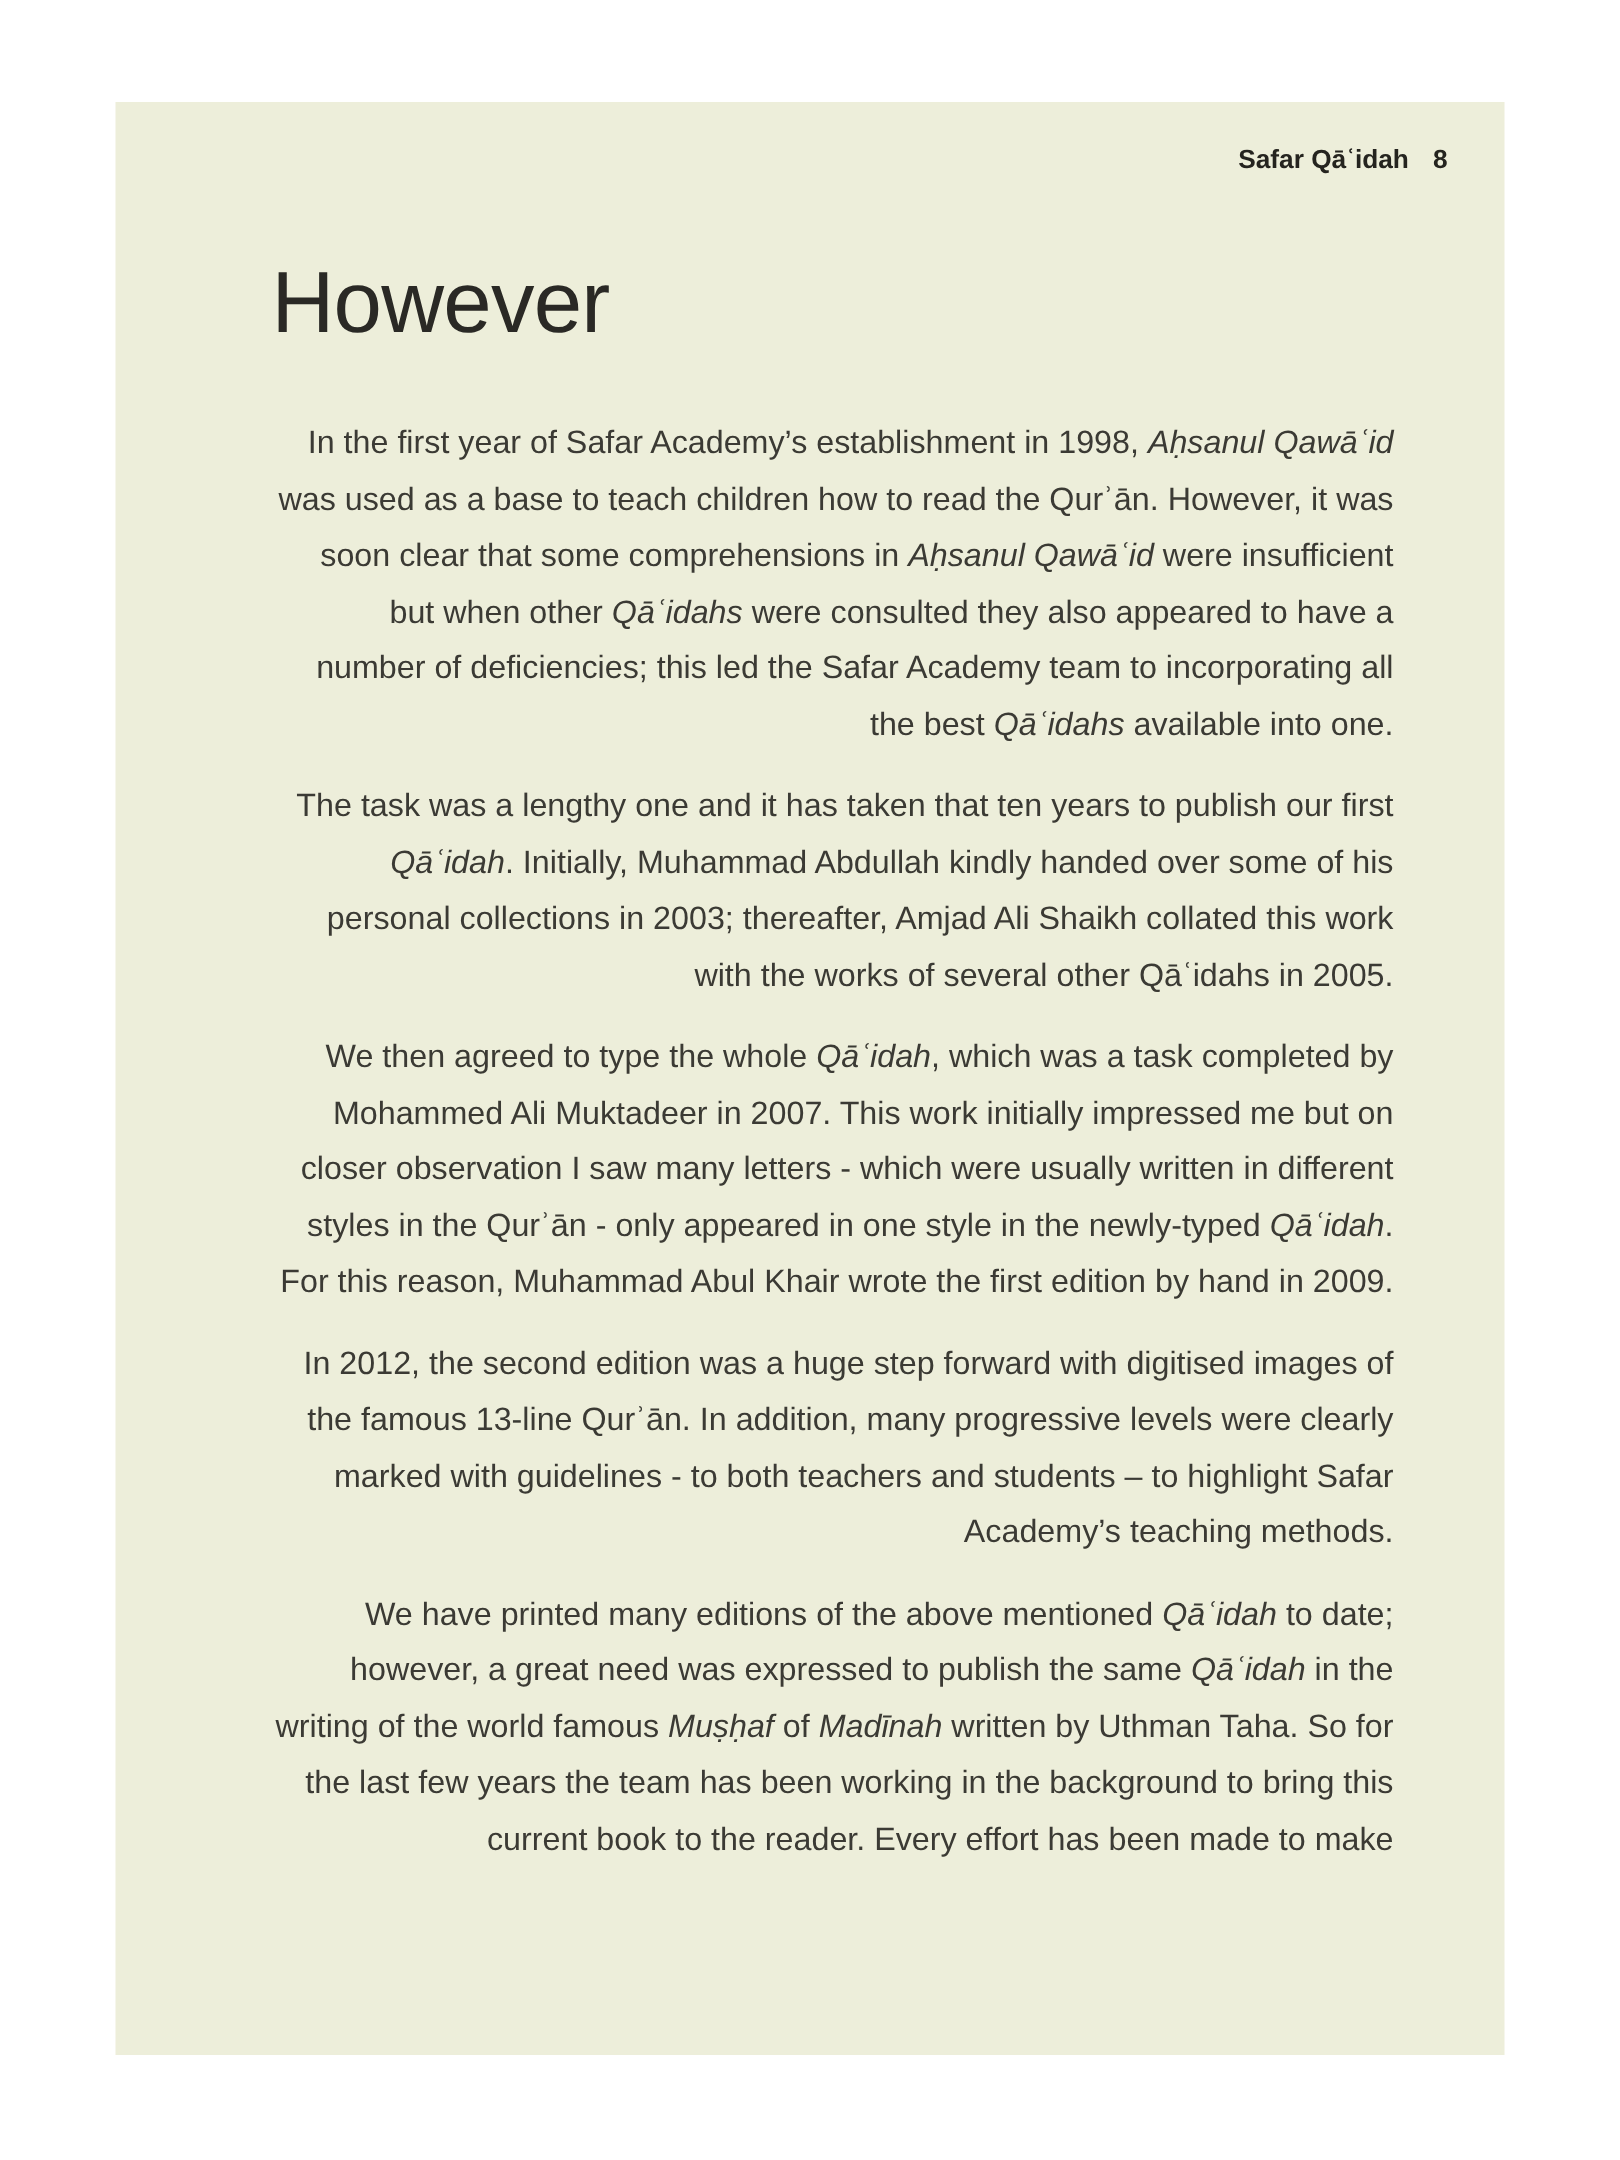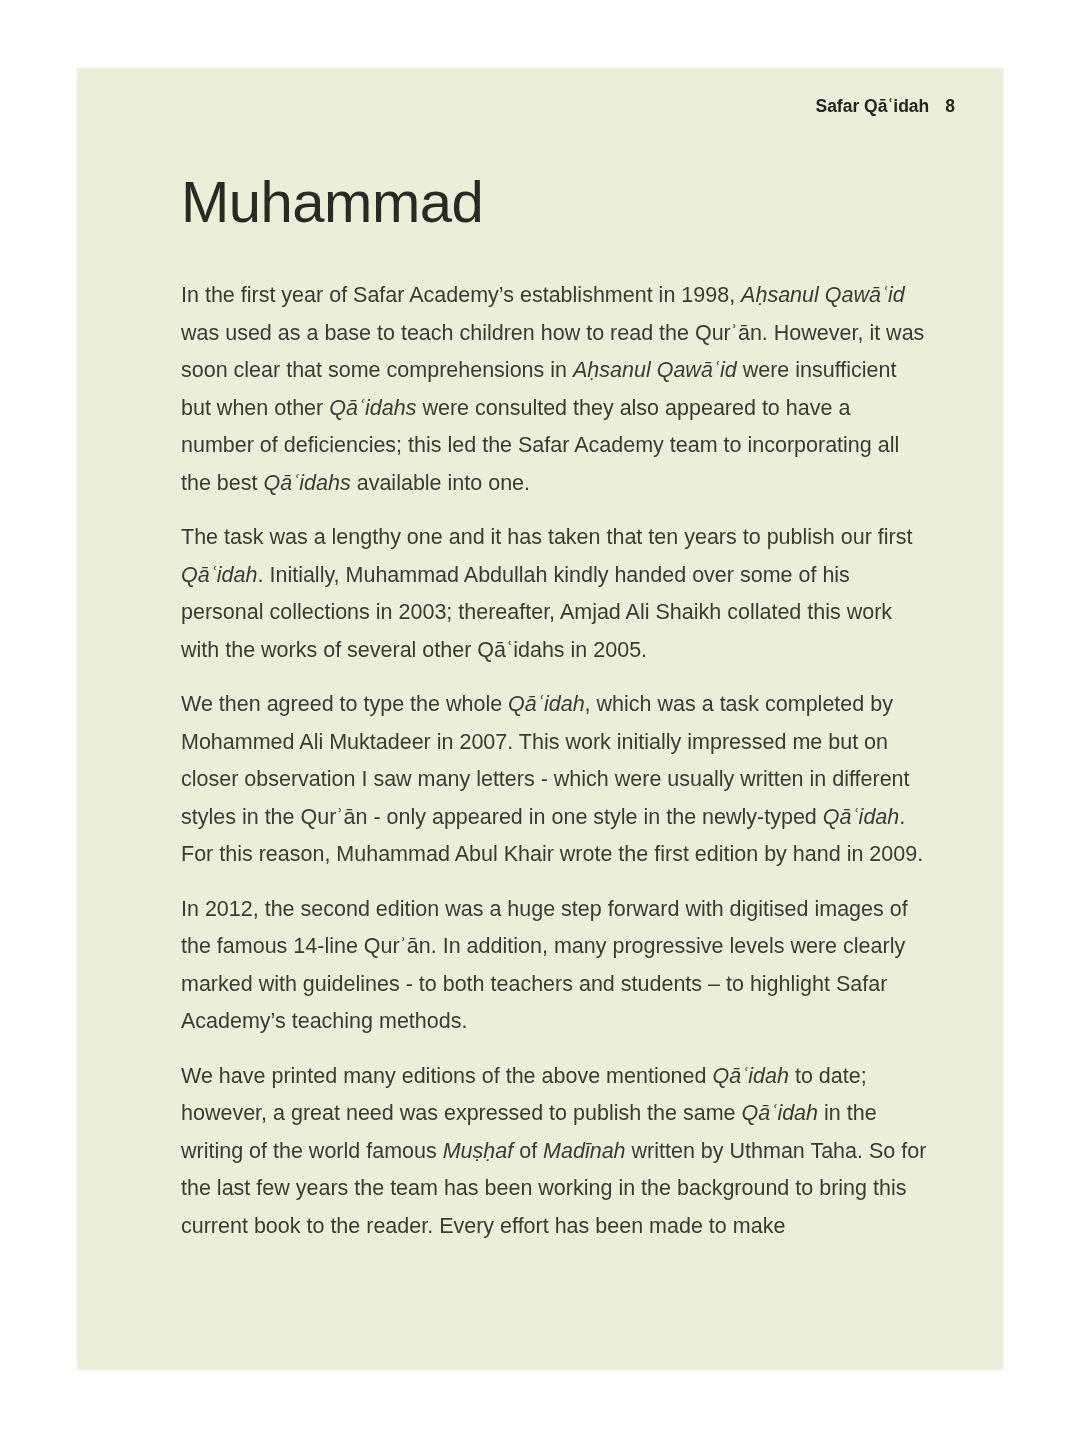--- a/index.html
+++ b/index.html
@@ -19,21 +19,21 @@
   }
   .page {
     position: absolute;
     left: 77px;
     top: 68px;
     width: 926px;
     height: 1302px;
     background: #edeeda;
   }
   .content {
-    padding: 27px 48px 0 104px;
+    padding: 27px 38px 0 104px;
   }
   .page-header {
     text-align: right;
     font-size: 17.5px;
     font-weight: bold;
     color: #25241f;
     line-height: 22px;
   }
   .page-header .page-num {
     display: inline-block;
@@ -49,41 +49,42 @@
   }
   .paragraphs {
     margin-top: 46px;
     width: 748px;
   }
   .body-paragraph {
     margin: 0 0 17px 0;
     font-size: 21.5px;
     line-height: 37.5px;
     color: #3b3a34;
+    text-align: right;
   }
   .body-paragraph em {
     font-style: italic;
   }
 </style>
 </head>
 <body>
 
 <div class="canvas">
   <div class="page">
     <div class="content">
 
       <div class="page-header">
         <span>Safar Qāʿidah</span><span class="page-num">8</span>
       </div>
 
-      <h1 class="doc-title">Muhammad</h1>
+      <h1 class="doc-title">However</h1>
 
       <div class="paragraphs">
           <p class="body-paragraph"><span>In the first year of Safar Academy’s establishment in 1998, </span><em>Aḥsanul Qawāʿid</em><span> was used as a base to teach children how to read the Qurʾān. However, it was soon clear that some comprehensions in </span><em>Aḥsanul Qawāʿid</em><span> were insufficient but when other </span><em>Qāʿidahs</em><span> were consulted they also appeared to have a number of deficiencies; this led the Safar Academy team to incorporating all the best </span><em>Qāʿidahs</em><span> available into one.</span></p>
           <p class="body-paragraph"><span>The task was a lengthy one and it has taken that ten years to publish our first </span><em>Qāʿidah</em><span>. Initially, Muhammad Abdullah kindly handed over some of his personal collections in 2003; thereafter, Amjad Ali Shaikh collated this work with the works of several other Qāʿidahs in 2005.</span></p>
           <p class="body-paragraph"><span>We then agreed to type the whole </span><em>Qāʿidah</em><span>, which was a task completed by Mohammed Ali Muktadeer in 2007. This work initially impressed me but on closer observation I saw many letters - which were usually written in different styles in the Qurʾān - only appeared in one style in the newly-typed </span><em>Qāʿidah</em><span>. For this reason, Muhammad Abul Khair wrote the first edition by hand in 2009.</span></p>
-          <p class="body-paragraph"><span>In 2012, the second edition was a huge step forward with digitised images of the famous 14-line Qurʾān. In addition, many progressive levels were clearly marked with guidelines - to both teachers and students – to highlight Safar Academy’s teaching methods.</span></p>
+          <p class="body-paragraph"><span>In 2012, the second edition was a huge step forward with digitised images of the famous 13-line Qurʾān. In addition, many progressive levels were clearly marked with guidelines - to both teachers and students – to highlight Safar Academy’s teaching methods.</span></p>
           <p class="body-paragraph"><span>We have printed many editions of the above mentioned </span><em>Qāʿidah</em><span> to date; however, a great need was expressed to publish the same </span><em>Qāʿidah</em><span> in the writing of the world famous </span><em>Muṣḥaf</em><span> of </span><em>Madīnah</em><span> written by Uthman Taha. So for the last few years the team has been working in the background to bring this current book to the reader. Every effort has been made to make</span></p>
         </div>
 
     </div>
   </div>
 </div>
 
 </body></html>

